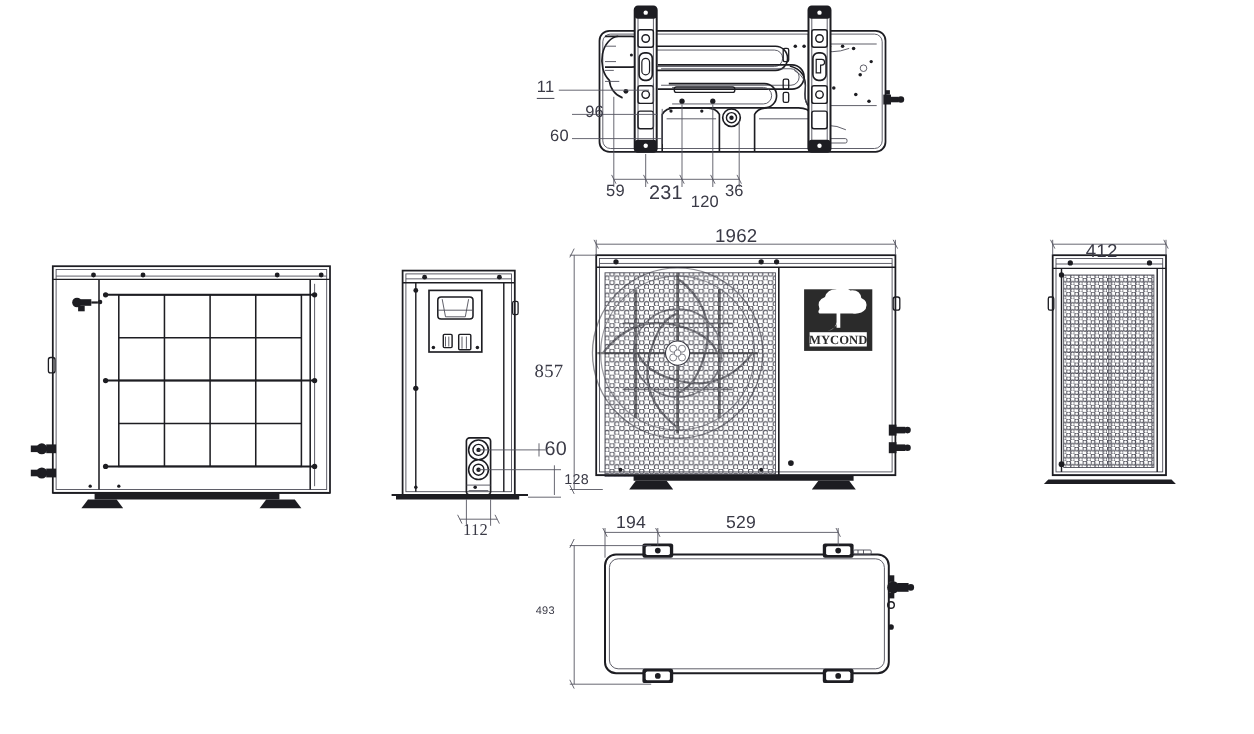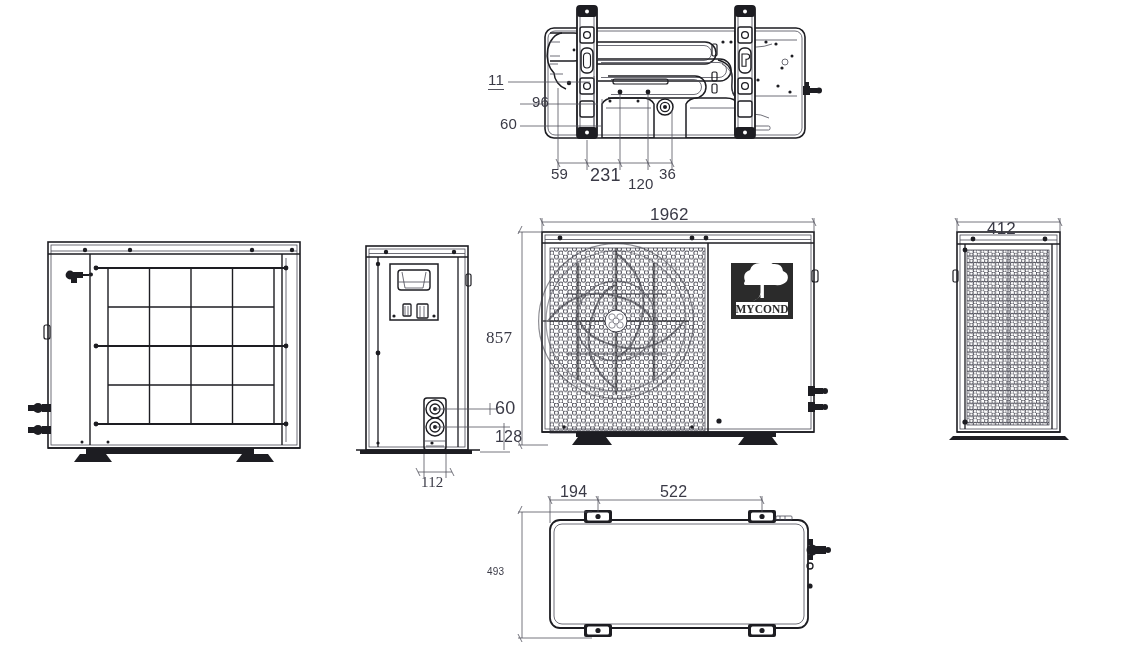--- a/index.html
+++ b/index.html
@@ -274,21 +274,21 @@
         <path d="M150 183 V195"></path>
         <path d="M164 203 V230"></path>
         <path d="M84 234 V258"></path>
         <path d="M106 234 V258"></path>
         <path d="M78 252 H112"></path>
         <path d="M76 248 l4 8"></path>
           <path d="M110 248 l4 8"></path>
       </g>
     </svg>
     <div class="dim" style="left:155px;top:178px;font-size:18px;">60</div>
-    <div class="dim" style="left:155px;top:208px;font-size:16px;">128</div>
+    <div class="dim" style="left:173px;top:208px;font-size:13px;">128</div>
     <div class="dim" style="left:81px;top:254px;font-size:15px;font-family:Liberation Serif, serif;">112</div>
   </div>
 
   <div class="view" style="left:500px;top:208px;width:340px;height:275px;">
     <svg width="340" height="275" viewBox="0 0 340 275">
       <defs>
         <pattern id="perf" width="9" height="7.8" patternUnits="userSpaceOnUse">
           <circle cx="2.4" cy="2" r="2.1" fill="none" stroke="#55555f" stroke-width="1"></circle>
           <circle cx="6.9" cy="5.9" r="2.1" fill="none" stroke="#55555f" stroke-width="1"></circle>
         </pattern>
@@ -409,21 +409,21 @@
         <path d="M32 14 H135"></path>
         <path d="M32 10 V24"></path>
           <path d="M135 10 V24"></path>
         <path d="M30 10 l4 8"></path>
           <path d="M133 10 l4 8"></path>
       </g>
     </svg>
     <div class="dim" style="left:62px;top:-3px;font-size:17px;margin-top:14px;">412</div>
   </div>
 
-  <div class="view" style="left:480px;top:478px;width:380px;height:185px;text-decoration:underline;">
+  <div class="view" style="left:480px;top:462px;width:380px;height:185px;text-decoration:underline;">
     <svg width="380" height="185" viewBox="0 0 380 185">
 
       <rect x="70" y="42" width="258" height="108" rx="10" class="ln fillw" stroke-width="1.8"></rect>
       <rect x="74" y="46" width="250" height="100" rx="8" class="thin"></rect>
 
       <g>
         <rect x="104" y="32" width="28" height="13" rx="2" class="dark"></rect>
         <rect x="107" y="34.5" width="22" height="8" rx="1.5" class="fillw"></rect>
         <circle cx="118" cy="38.5" r="2.6" class="dark"></circle>
       </g>
@@ -464,17 +464,17 @@
           <path d="M116 18 l4 8"></path>
           <path d="M280 18 l4 8"></path>
         <path d="M42 34 V160"></path>
         <path d="M38 34 H112"></path>
         <path d="M38 160 H112"></path>
         <path d="M38 36 l4 -8"></path>
           <path d="M38 156 l4 8"></path>
       </g>
     </svg>
     <div class="dim" style="left:80px;top:5px;font-size:16px;">194</div>
-    <div class="dim" style="left:180px;top:5px;font-size:16px;">522</div>
+    <div class="dim" style="left:180px;top:5px;font-size:16px;">529</div>
     <div class="dim" style="left:7px;top:88px;font-size:10px;">493</div>
   </div>
 
 </div>
 
 </body></html>

